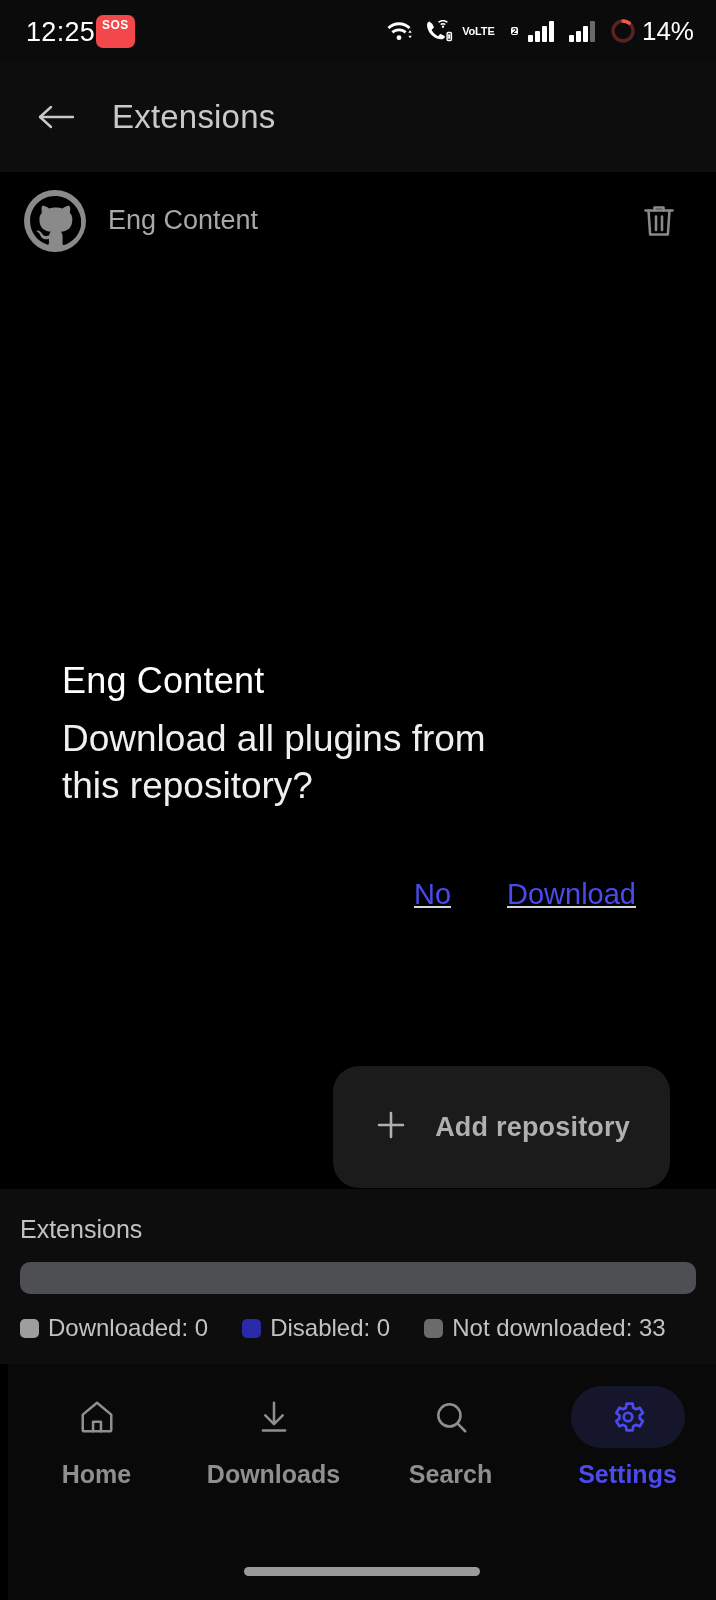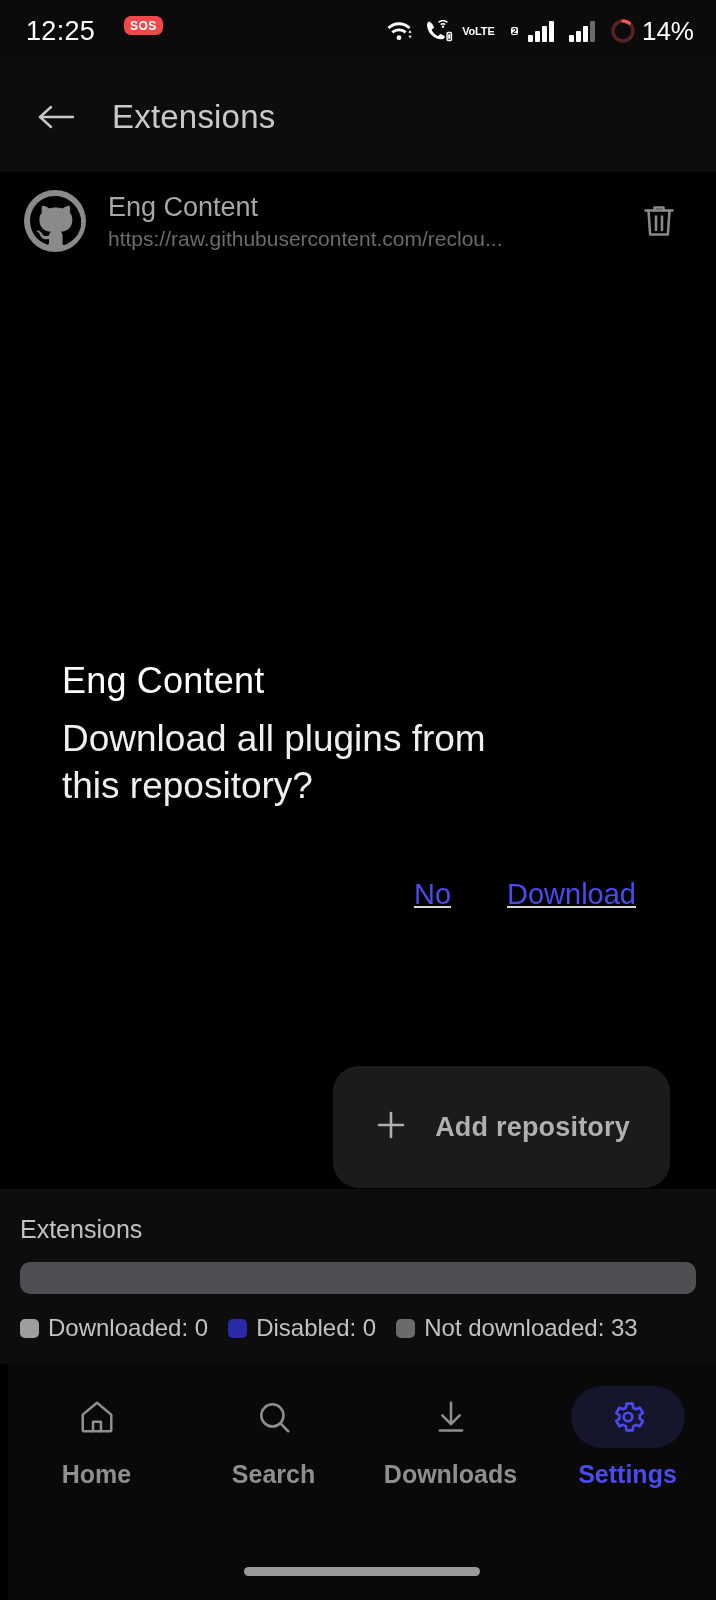--- a/index.html
+++ b/index.html
@@ -13,27 +13,27 @@
   }
 
   
   .statusbar{
     height:62px; width:100%;
     background:#0b0b0b;
     display:flex; align-items:center;
     padding:0 26px;
     position:relative;
   }
-  .sb-left{ display:flex; align-items:flex-start; gap:29px; }
+  .sb-left{ display:flex; align-items:flex-end; gap:1px; }
   .sb-time{ font-size:27px; color:#ffffff; font-weight:500; letter-spacing:.3px; }
   .sos-badge{
     background:#f2484b; color:#fff;
     font-size:12px; font-weight:700;
     border-radius:7px;
-    padding:4px 6px 3px;
+    padding:4px 6px 17px;
     letter-spacing:.4px;
     line-height:1;
   }
   .sb-right{
     position:absolute; right:22px; top:0; height:100%;
     display:flex; align-items:center; gap:9px;
   }
   .sb-right svg{ display:block; }
   .volte{
     display:flex; flex-direction:row; align-items:center;
@@ -129,21 +129,21 @@
   }
   .stats-title{ font-size:25px; color:#c2c2c2; }
   .bar-track{
     margin-top:18px;
     height:32px; border-radius:10px;
     background:#4d4f53; width:100%;
     display:flex; overflow:hidden;
   }
   .legend{
     margin-top:20px;
-    display:flex; align-items:center; gap:11px;
+    display:flex; align-items:center; gap:25px;
     font-size:24px; color:#c2c2c2;
   }
   .legend-item{ display:flex; align-items:center; gap:9px; margin-right:9px; }
   .dot{ width:19px; height:19px; border-radius:5px; flex:0 0 auto; }
 
   
   .bottomnav{
     position:absolute; left:8px; right:0; bottom:0;
     height:236px;
     background:#090909;
@@ -244,21 +244,20 @@
 <div class="content">
 
   <div class="repo-row">
     <div class="avatar">
       <svg width="52" height="52" viewBox="0 0 24 24" fill="#000">
         <path d="M12 .5C5.6.5.5 5.6.5 12c0 5.1 3.3 9.4 7.9 10.9.6.1.8-.2.8-.6v-2c-3.2.7-3.9-1.5-3.9-1.5-.5-1.3-1.3-1.7-1.3-1.7-1.1-.7.1-.7.1-.7 1.2.1 1.8 1.2 1.8 1.2 1 1.8 2.7 1.3 3.4 1 .1-.8.4-1.3.8-1.6-2.6-.3-5.3-1.3-5.3-5.8 0-1.3.5-2.3 1.2-3.1-.1-.3-.5-1.5.1-3.1 0 0 1-.3 3.3 1.2.9-.3 2-.4 3-.4s2.1.1 3 .4c2.3-1.5 3.3-1.2 3.3-1.2.6 1.6.2 2.8.1 3.1.8.8 1.2 1.8 1.2 3.1 0 4.5-2.7 5.5-5.3 5.8.4.4.8 1.1.8 2.2v3.3c0 .4.2.7.8.6 4.6-1.5 7.9-5.8 7.9-10.9C23.5 5.6 18.4.5 12 .5z"></path>
       </svg>
     </div>
     <div class="repo-texts">
       <div class="repo-name">Eng Content</div>
-      <div class="repo-url">https://raw.githubusercontent.com/reclou...</div>
     </div>
     <div class="trash-btn">
       <svg width="36" height="40" viewBox="0 0 24 26" fill="none" stroke="#8a8a8a" stroke-width="1.7" stroke-linecap="round" stroke-linejoin="round">
         <path d="M3 6h18"></path>
         <path d="M9 6V4h6v2"></path>
         <path d="M5 6l1.1 16h11.8L19 6"></path>
         <path d="M10 10v9M14 10v9"></path>
       </svg>
     </div>
   </div>
@@ -308,37 +307,37 @@
       <svg width="38" height="38" viewBox="0 0 24 24" fill="none" stroke="#8f8f8f" stroke-width="1.6" stroke-linecap="round" stroke-linejoin="round">
         <path d="M3 10.5L12 3l9 7.5V20a1 1 0 0 1-1 1H4a1 1 0 0 1-1-1z"></path>
         <path d="M9.5 21v-6h5v6"></path>
       </svg>
     </span>
     <span class="nav-label">Home</span>
   </div>
 
   <div class="nav-item">
     <span class="nav-pill">
-      <svg width="38" height="38" viewBox="0 0 24 24" fill="none" stroke="#8f8f8f" stroke-width="1.6" stroke-linecap="round">
-        <circle cx="11" cy="11" r="7"></circle>
-          <path d="M16.2 16.2L21 21"></path>
-      </svg>
-    </span>
-    <span class="nav-label">Search</span>
-  </div>
-
-  <div class="nav-item">
-    <span class="nav-pill">
       <svg width="38" height="38" viewBox="0 0 24 24" fill="none" stroke="#8f8f8f" stroke-width="1.6" stroke-linecap="round" stroke-linejoin="round">
         <path d="M12 3v13"></path>
           <path d="M6.5 11L12 16.5 17.5 11"></path>
           <path d="M5 20.5h14"></path>
       </svg>
     </span>
     <span class="nav-label">Downloads</span>
+  </div>
+
+  <div class="nav-item">
+    <span class="nav-pill">
+      <svg width="38" height="38" viewBox="0 0 24 24" fill="none" stroke="#8f8f8f" stroke-width="1.6" stroke-linecap="round">
+        <circle cx="11" cy="11" r="7"></circle>
+          <path d="M16.2 16.2L21 21"></path>
+      </svg>
+    </span>
+    <span class="nav-label">Search</span>
   </div>
 
   <div class="nav-item active">
     <span class="nav-pill">
       <svg width="38" height="38" viewBox="0 0 24 24" fill="none" stroke="#4a4aee" stroke-width="1.7" stroke-linejoin="round">
         <path d="M19.4 13a7.6 7.6 0 0 0 0-2l2-1.5-2-3.4-2.4 1a7.6 7.6 0 0 0-1.7-1l-.4-2.6h-3.8l-.4 2.6a7.6 7.6 0 0 0-1.7 1l-2.4-1-2 3.4 2 1.5a7.6 7.6 0 0 0 0 2l-2 1.5 2 3.4 2.4-1a7.6 7.6 0 0 0 1.7 1l.4 2.6h3.8l.4-2.6a7.6 7.6 0 0 0 1.7-1l2.4 1 2-3.4z"></path>
         <circle cx="12" cy="12" r="2.7"></circle>
       </svg>
     </span>
     <span class="nav-label">Settings</span>

